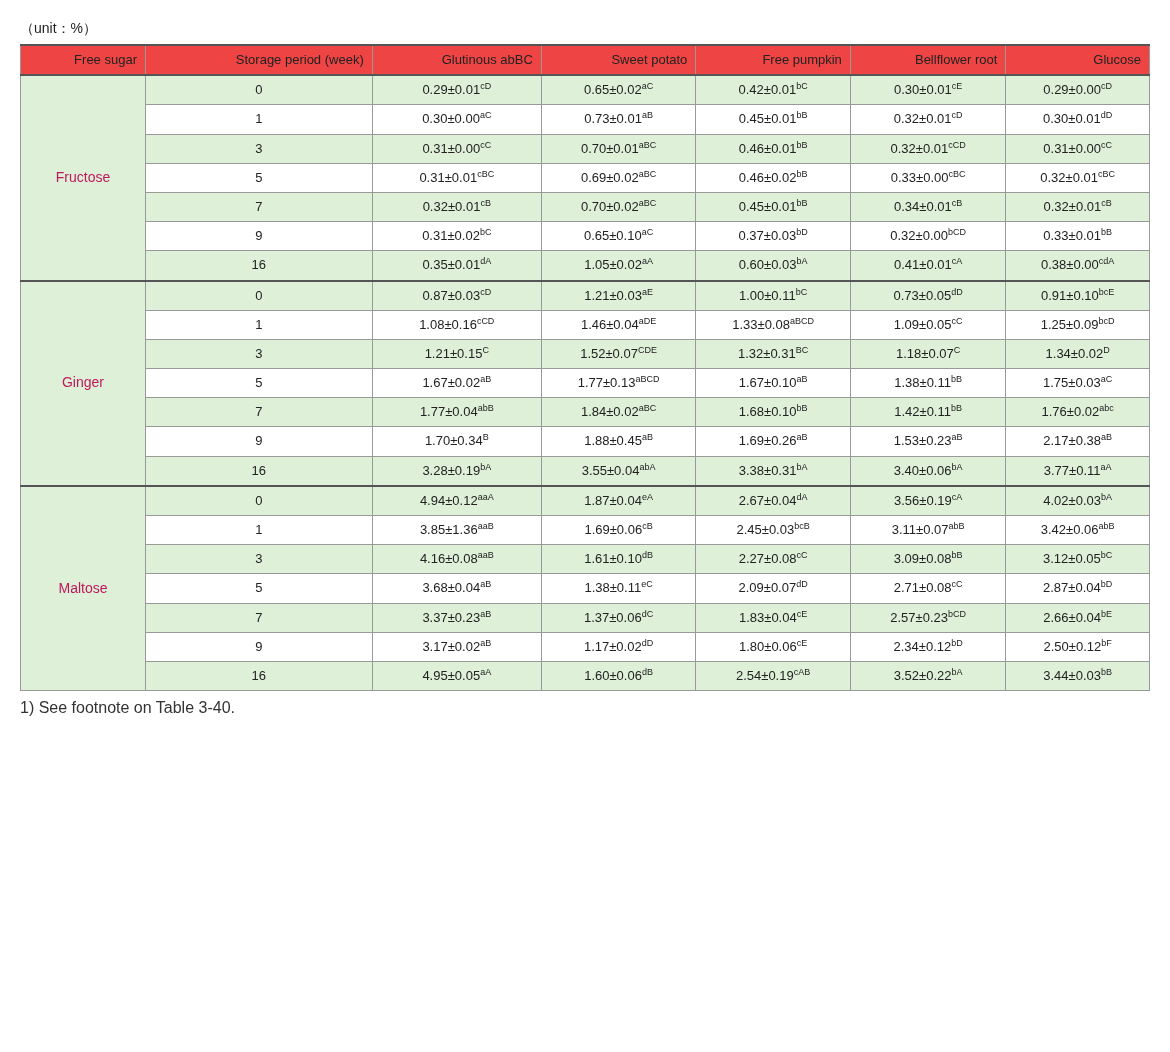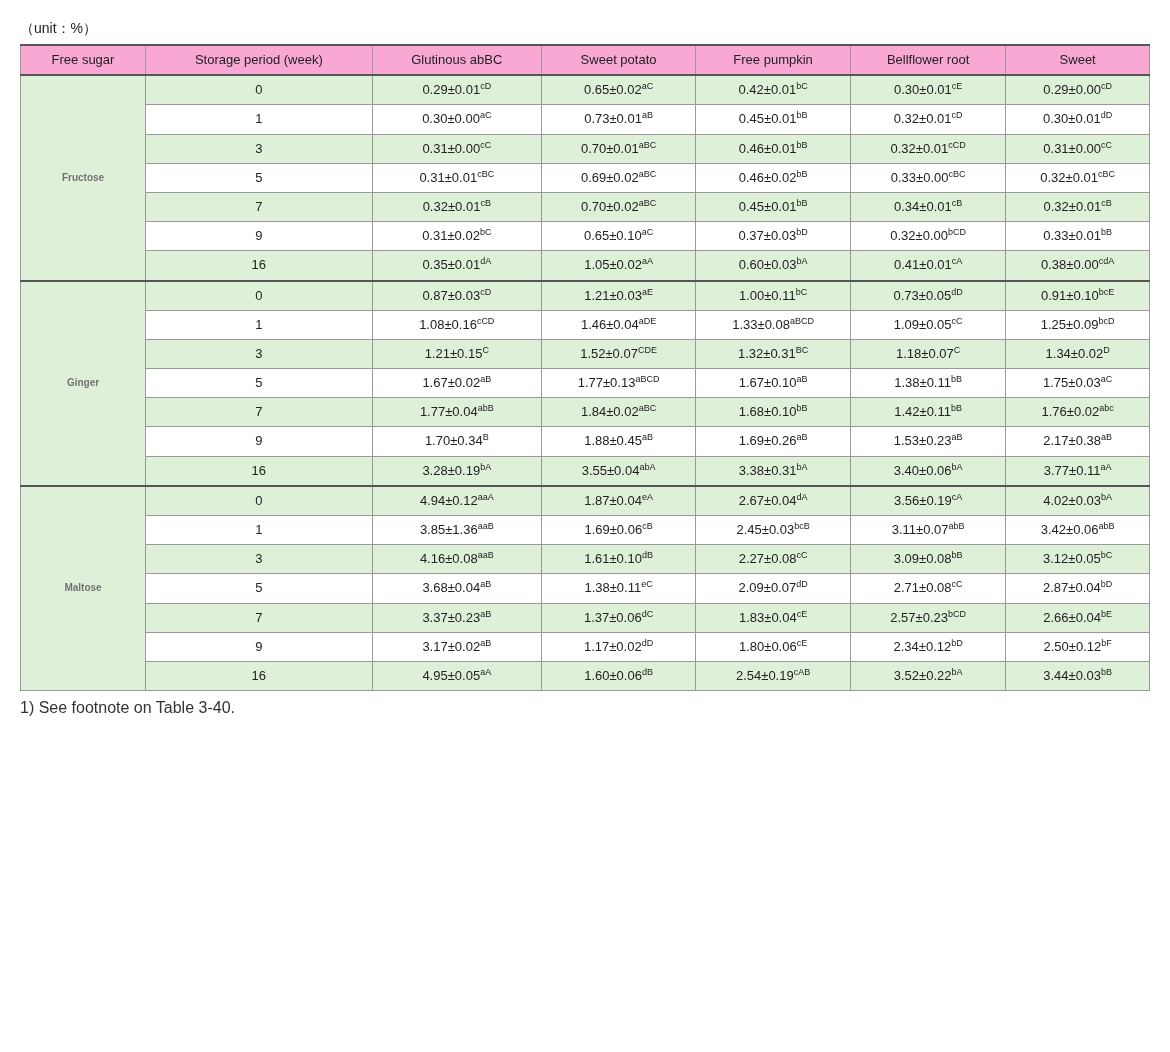--- a/index.html
+++ b/index.html
@@ -20,30 +20,31 @@
       width: 100%;
     }
     th, td {
       border: 1px solid #999;
       padding: 5px 8px;
       text-align: center;
       vertical-align: middle;
       line-height: 1.4;
     }
     thead th {
-      background: #f9a8d4;
+      background: #ef4444;
       font-weight: normal;
       border-top: 2px solid #555;
       border-bottom: 1px solid #555;
+      text-align: right;
     }
     .sugar-label-cell {
       background: #6aaa6a;
-      color: #737373;
-      font-weight: bold;
-      font-size: 10px;
+      color: #be185d;
+      font-weight: normal;
+      font-size: 14px;
     }
     .storage-cell {
       background: #f9f9f9;
     }
     .section-divider td {
       border-top: 2px solid #555;
     }
     .green-bg td {
       background: #dff0d8;
     }
@@ -70,21 +71,21 @@
 
 <table>
   <thead>
     <tr class="last-header-row">
       <th>Free sugar</th>
       <th>Storage period (week)</th>
       <th>Glutinous abBC</th>
       <th>Sweet potato</th>
       <th>Free pumpkin</th>
       <th>Bellflower root</th>
-      <th>Sweet</th>
+      <th>Glucose</th>
     </tr>
   </thead>
   <tbody id="table-body">
   <tr class="green-bg">
         <td rowspan="7" class="sugar-label-cell">Fructose</td>
         <td class="storage-cell">0</td>
         <td>0.29±0.01<sup>cD</sup></td>
         <td>0.65±0.02<sup>aC</sup></td>
         <td>0.42±0.01<sup>bC</sup></td>
         <td>0.30±0.01<sup>cE</sup></td>

